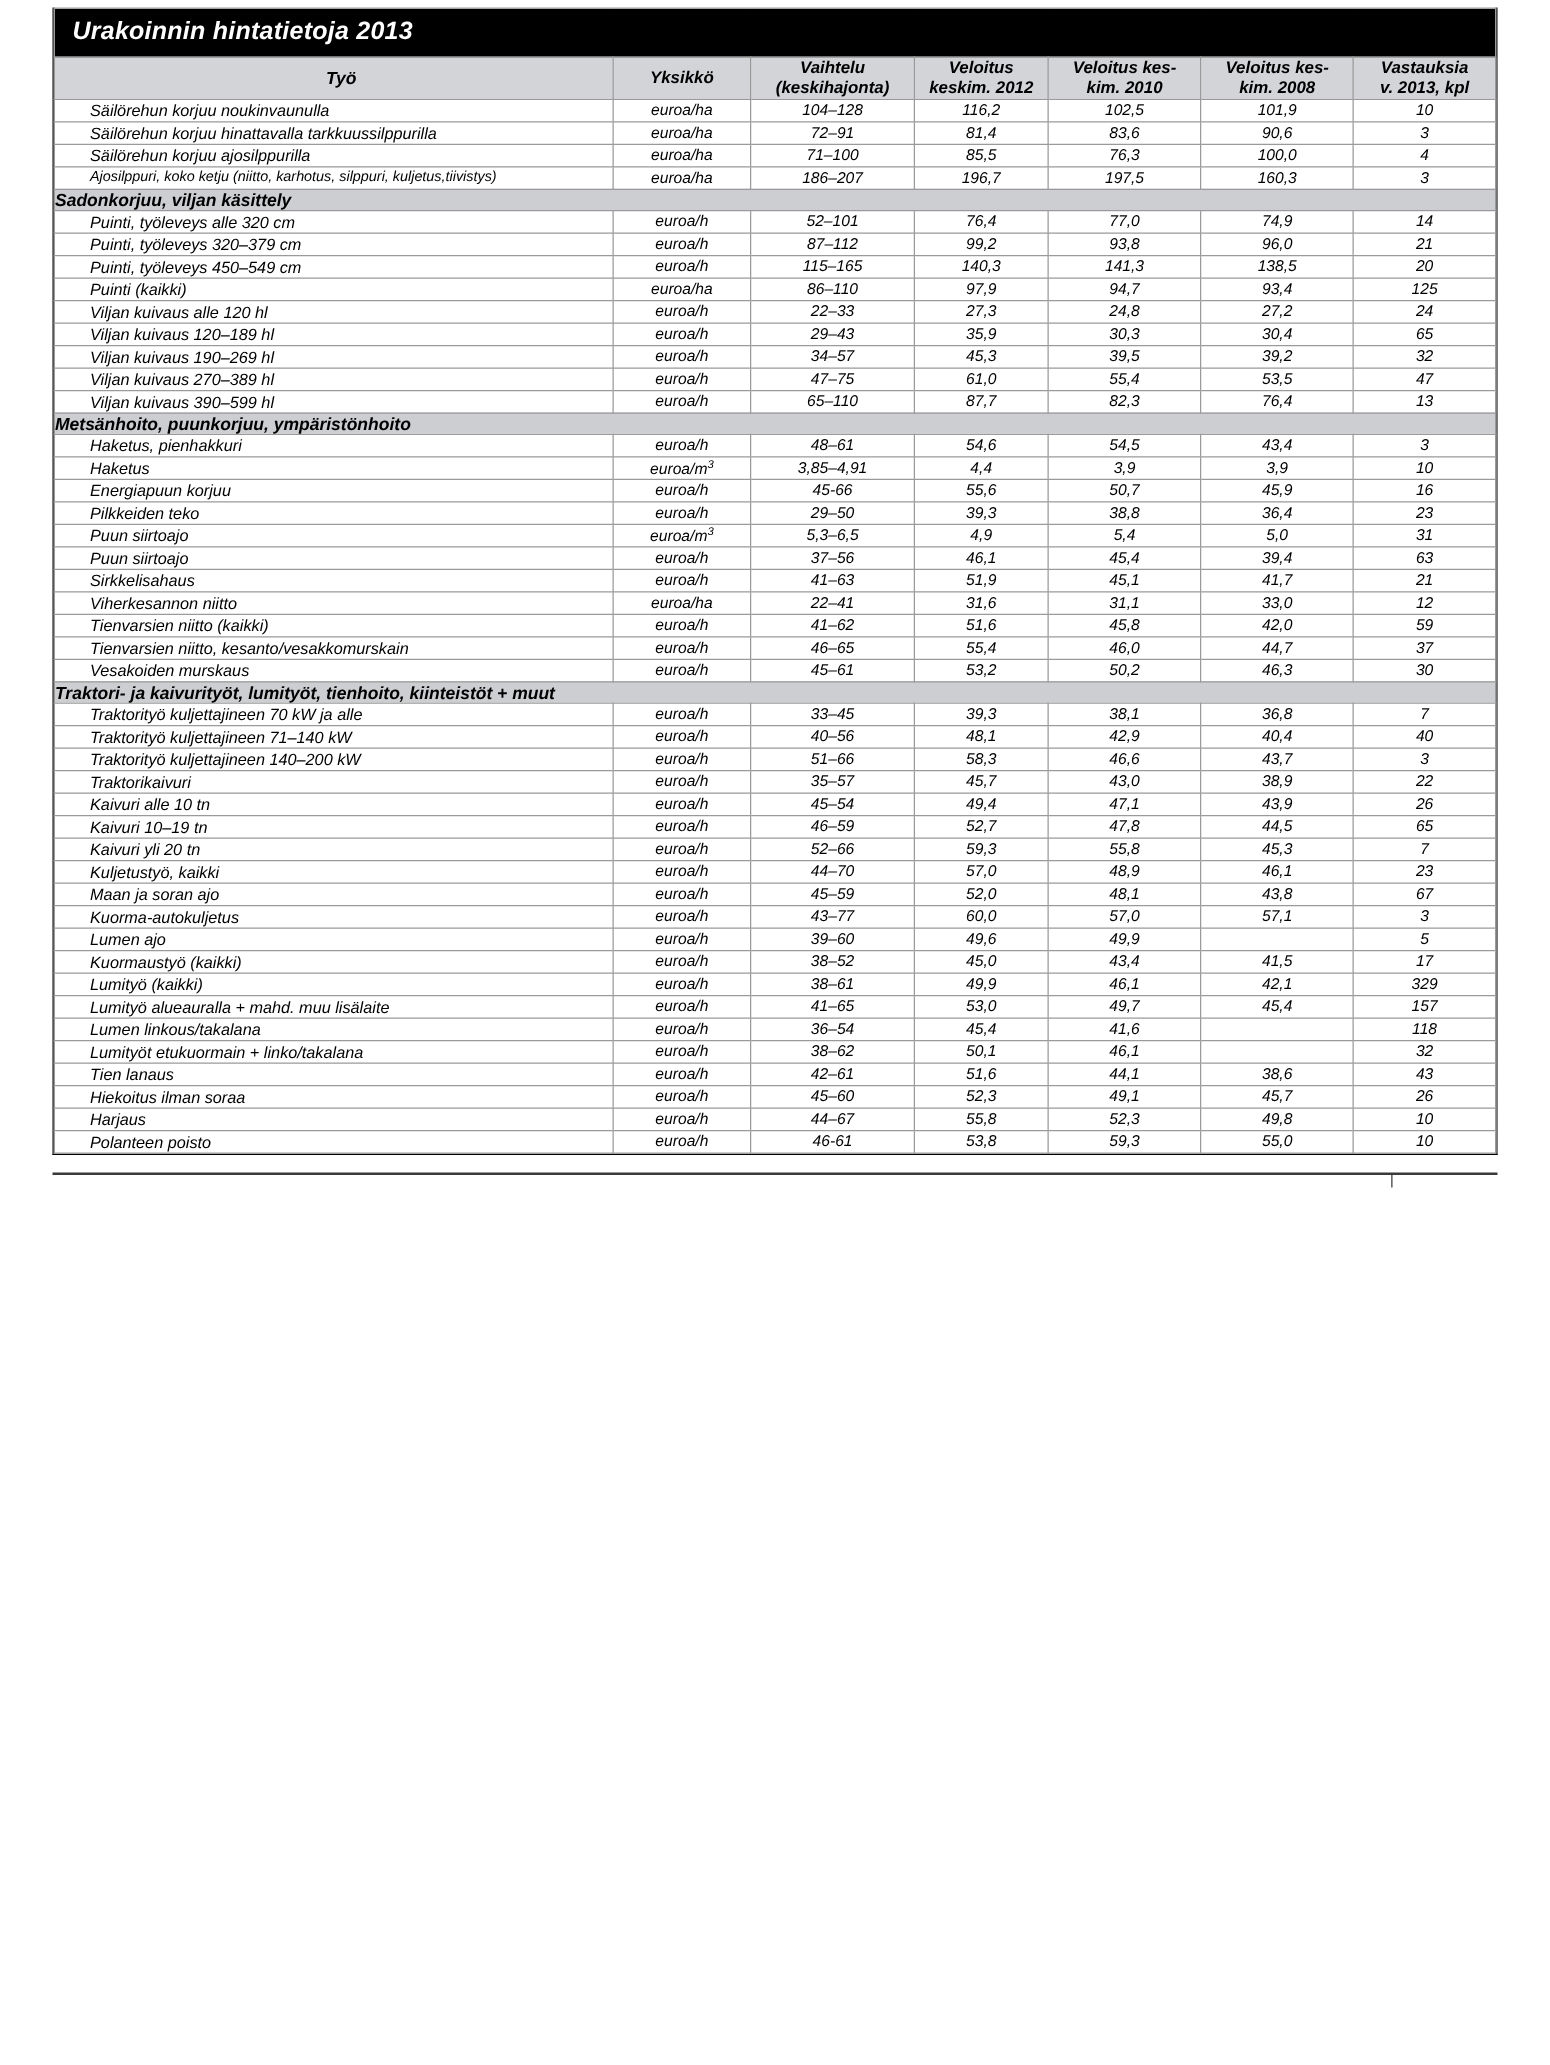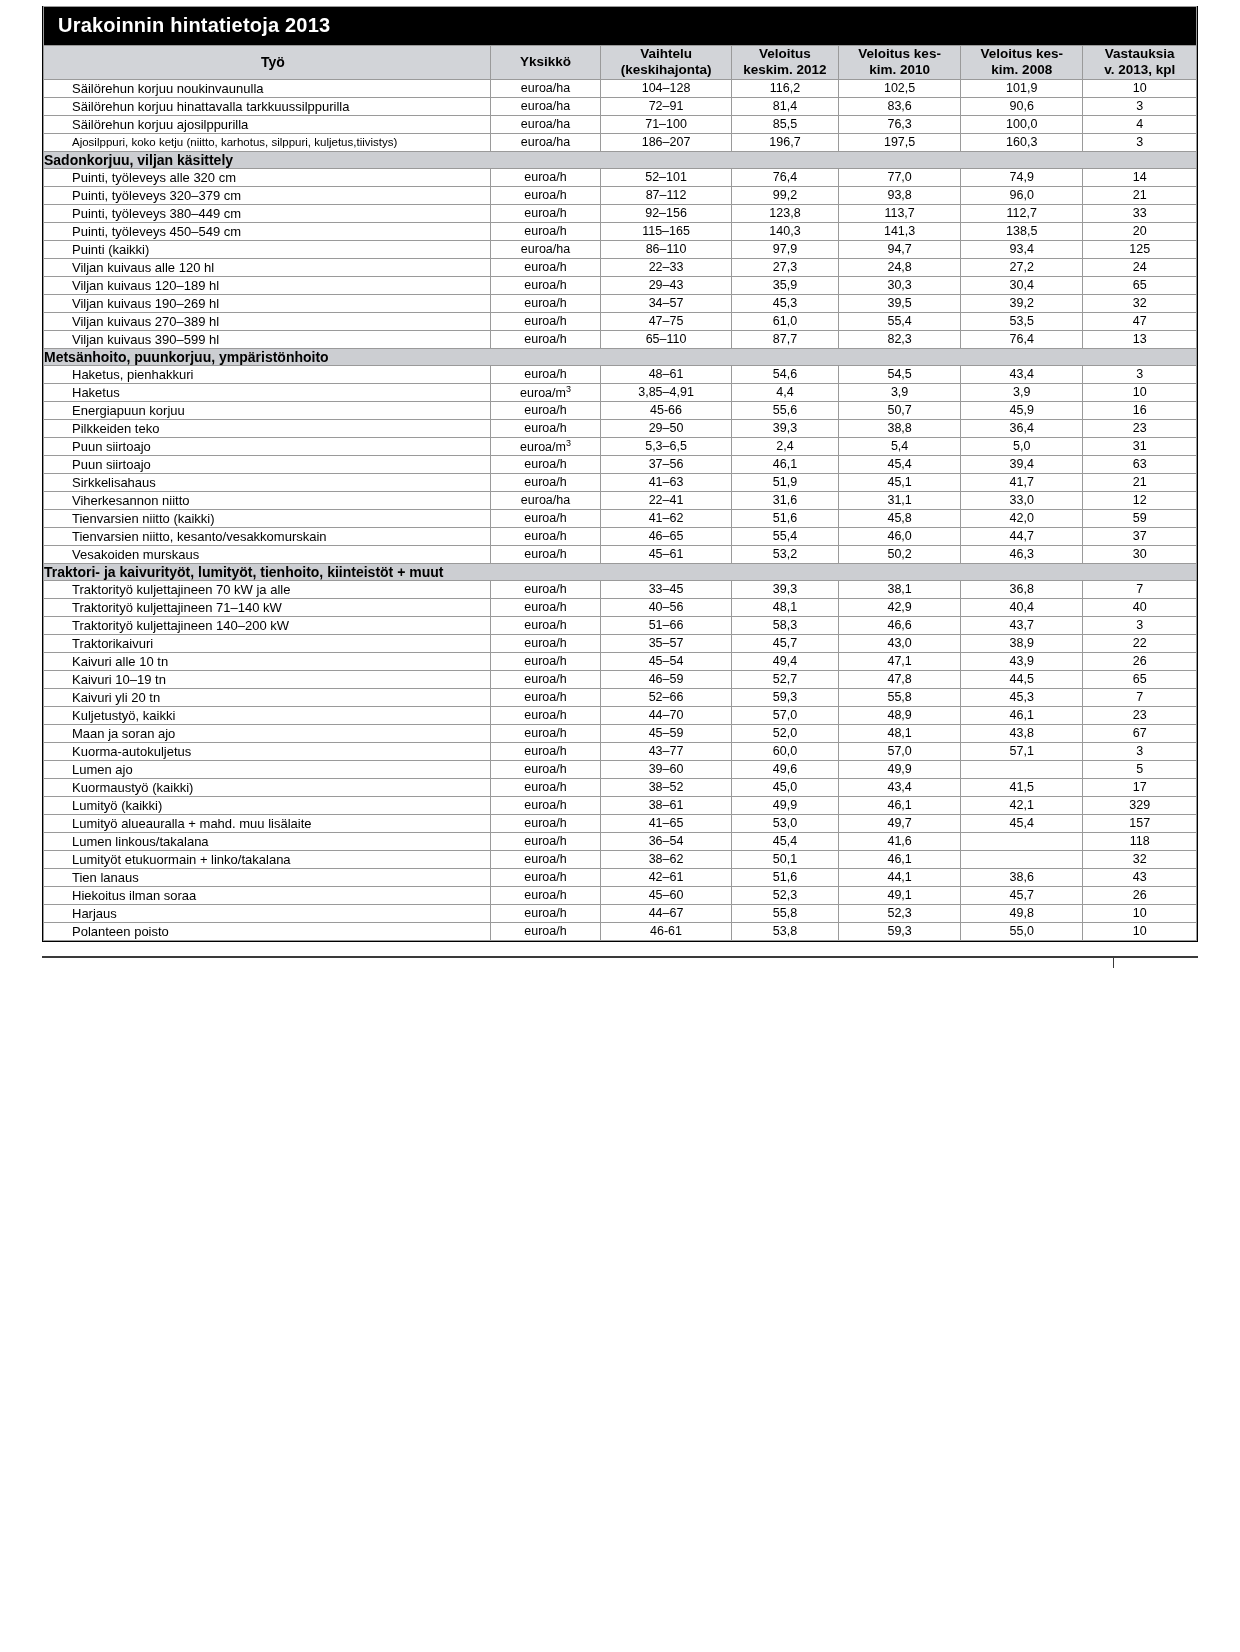--- a/index.html
+++ b/index.html
@@ -11,20 +11,21 @@
     width: 1240px;
     min-height: 1652px;
     font-family: "Liberation Sans", sans-serif;
     color: #000000;
   }
   .page {
     width: 1240px;
     box-sizing: border-box;
     padding: 6px 42px 0 42px;
     background: #ffffff;
+    font-style: italic;
   }
   .table-wrap {
     border: 1px solid #000000;
     border-top: none;
     box-sizing: border-box;
   }
   table.price-table {
     width: 100%;
     border-collapse: collapse;
     table-layout: fixed;
@@ -209,29 +210,20 @@
           <tr class="data-row">
             <td class="label">Puinti, työleveys 320–379 cm</td>
             <td>euroa/h</td>
             <td>87–112</td>
             <td>99,2</td>
             <td>93,8</td>
             <td>96,0</td>
             <td>21</td>
           </tr>
           <tr class="data-row">
-            <td class="label">Puinti, työleveys 380–449 cm</td>
-            <td>euroa/h</td>
-            <td>92–156</td>
-            <td>123,8</td>
-            <td>113,7</td>
-            <td>112,7</td>
-            <td>33</td>
-          </tr>
-          <tr class="data-row">
             <td class="label">Puinti, työleveys 450–549 cm</td>
             <td>euroa/h</td>
             <td>115–165</td>
             <td>140,3</td>
             <td>141,3</td>
             <td>138,5</td>
             <td>20</td>
           </tr>
           <tr class="data-row">
             <td class="label">Puinti (kaikki)</td>
@@ -323,21 +315,21 @@
             <td>29–50</td>
             <td>39,3</td>
             <td>38,8</td>
             <td>36,4</td>
             <td>23</td>
           </tr>
           <tr class="data-row">
             <td class="label">Puun siirtoajo</td>
             <td>euroa/m<sup>3</sup></td>
             <td>5,3–6,5</td>
-            <td>2,4</td>
+            <td>4,9</td>
             <td>5,4</td>
             <td>5,0</td>
             <td>31</td>
           </tr>
           <tr class="data-row">
             <td class="label">Puun siirtoajo</td>
             <td>euroa/h</td>
             <td>37–56</td>
             <td>46,1</td>
             <td>45,4</td>

